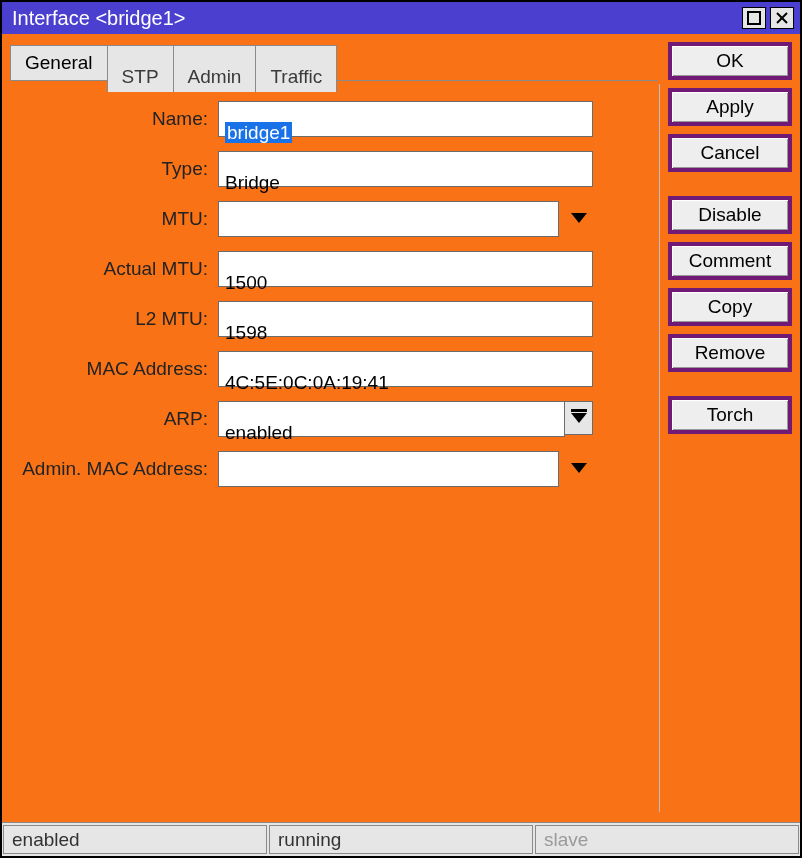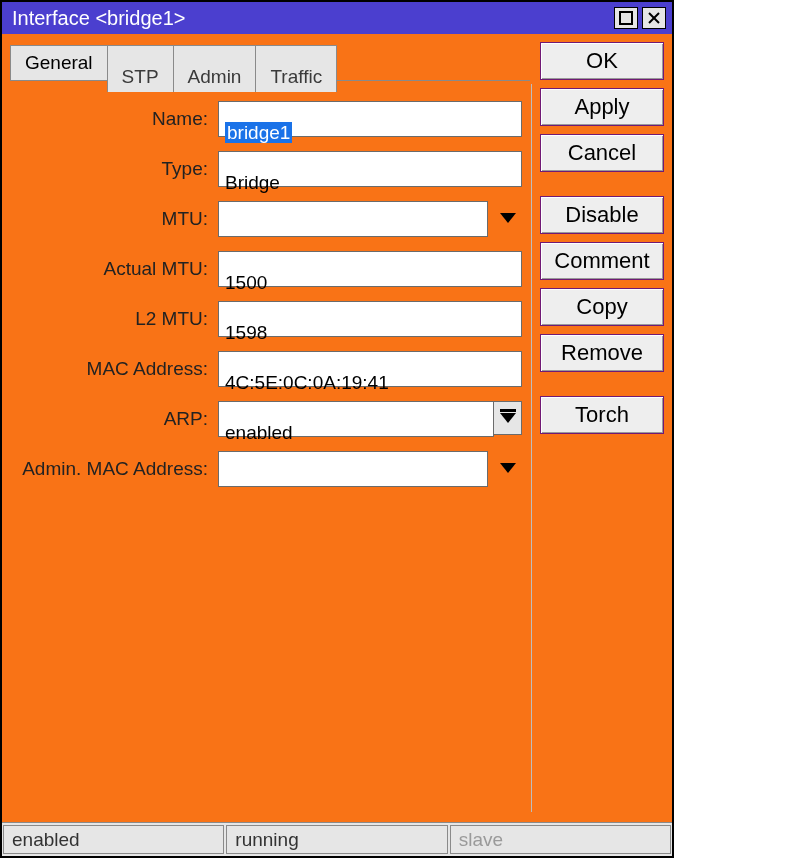--- a/index.html
+++ b/index.html
@@ -3,21 +3,21 @@
 <meta charset="utf-8">
 <style>
   * { box-sizing: border-box; }
   html, body {
     margin: 0; padding: 0;
     font-family: Arial, sans-serif;
     font-size: 19px;
     background: #fff;
   }
   .window {
-    width: 674px; height: 858px;
+    width: 802px; height: 858px;
     border: 2px solid #000;
     background: #e6e6e6;
     display: flex; flex-direction: column;
     position: relative;
   }
   
   .titlebar {
     background: #4b3fcf;
     color: #fff;
     height: 32px;
@@ -154,24 +154,24 @@
   
   .sidebtns {
     width: 124px;
     display: flex; flex-direction: column;
     gap: 8px;
     padding-top: 2px;
     margin-left: 10px;
   }
   .btn {
     height: 38px;
-    border: 1px solid #701a75;
+    border: 4px solid #701a75;
     background: #eee;
     box-shadow: inset 1px 1px 0 #fff, inset -1px -1px 0 #999;
-    font-size: 22px;
+    font-size: 19px;
     cursor: pointer;
     display:flex; align-items:center; justify-content:center;
     color:#000;
   }
   .gap { height: 8px; }
 
   
   .statusbar {
     height: 34px;
     display: flex;

